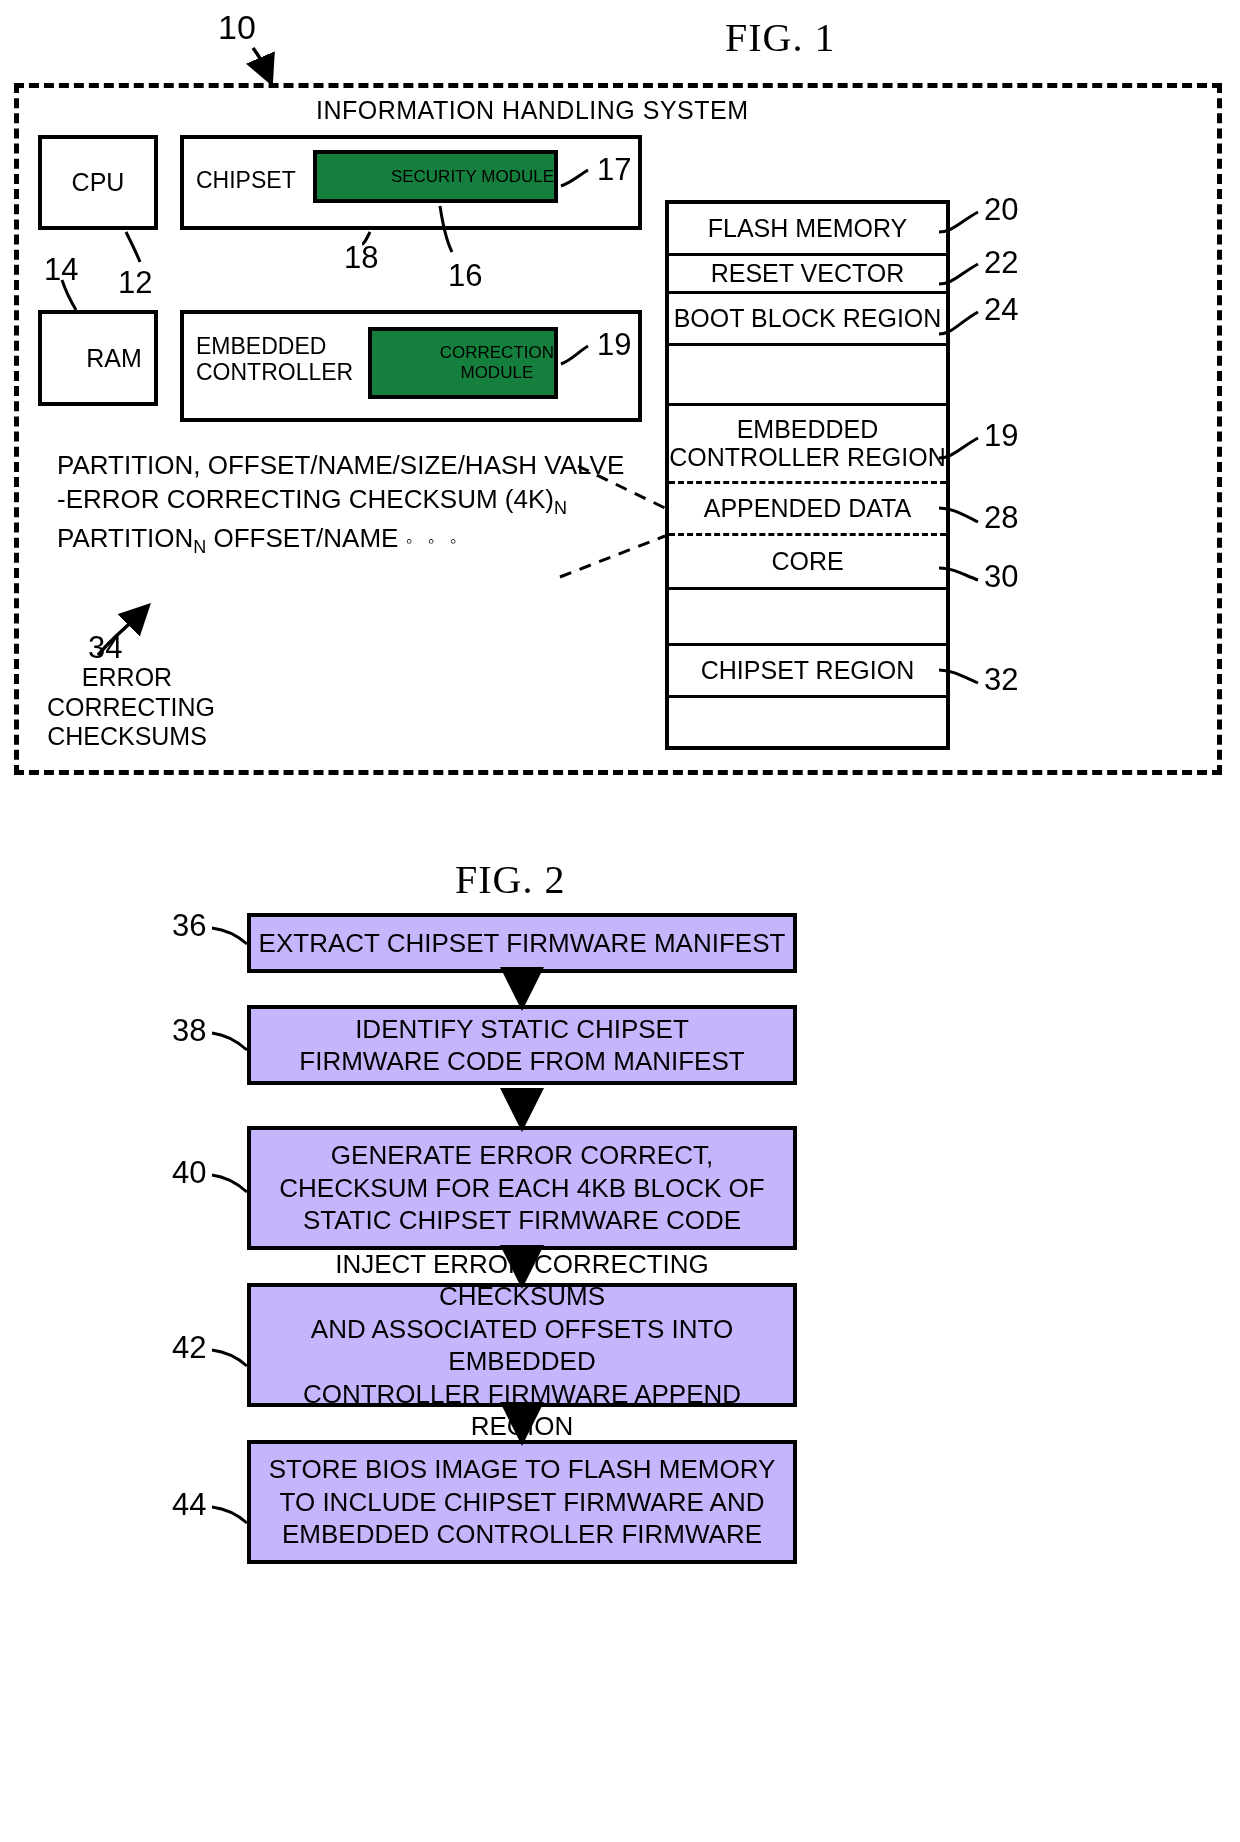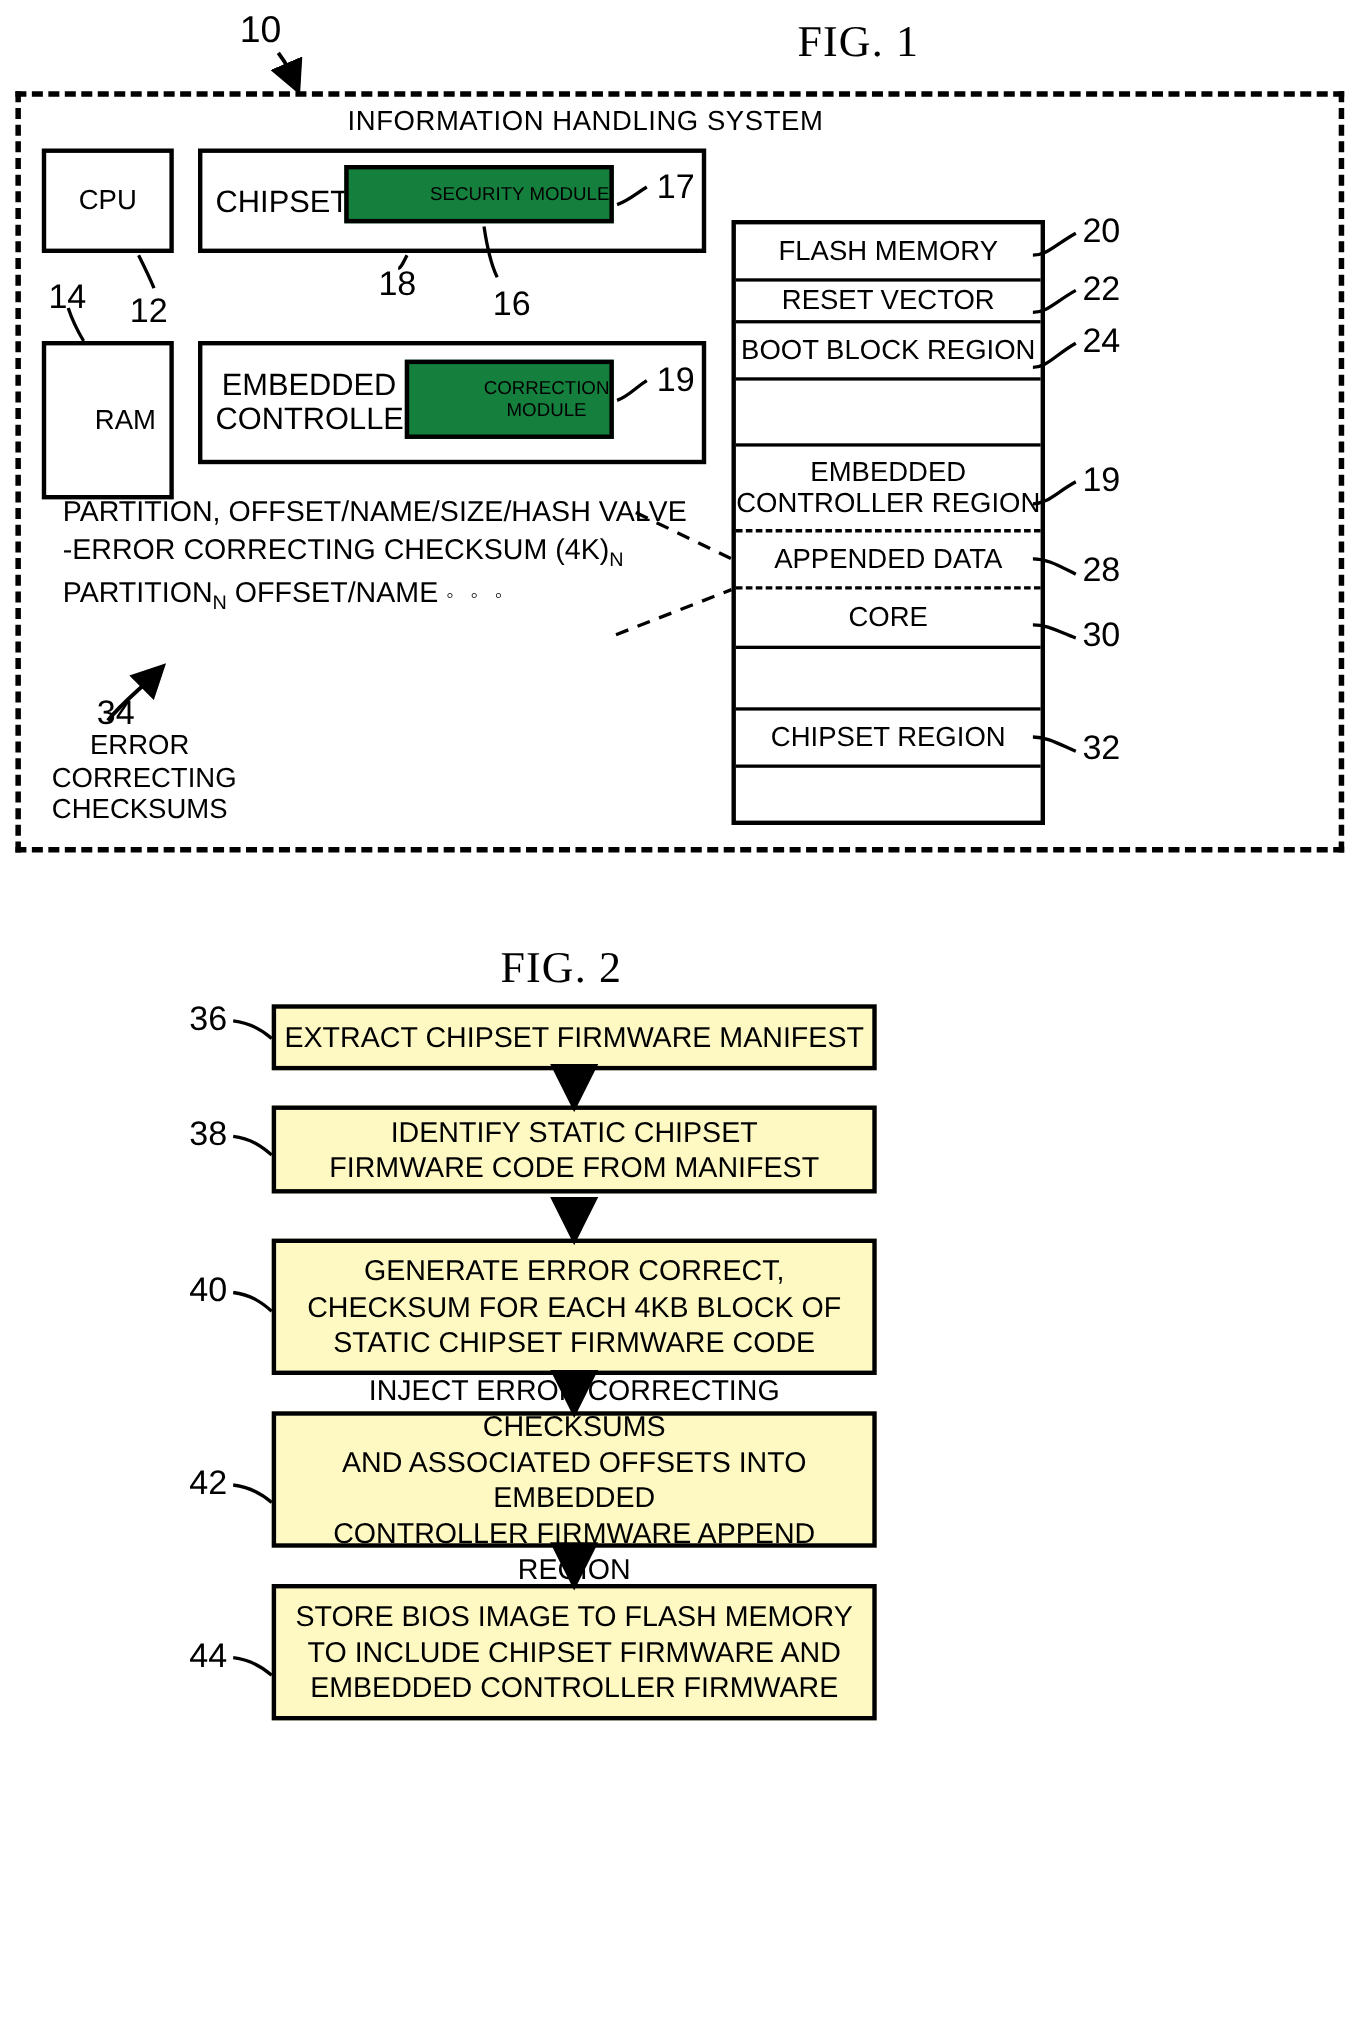--- a/index.html
+++ b/index.html
@@ -70,30 +70,30 @@
     background: #15803d;
     display: flex;
     align-items: center;
     justify-content: flex-end;
     text-align: center;
     font-size: 17px;
     line-height: 1.15;
   }
 
   #cpu-box   { left: 38px;  top: 135px; width: 120px; height: 95px; }
-  #ram-box   { left: 38px;  top: 310px; width: 120px; height: 144px; padding-left: 32px; }
+  #ram-box   { left: 38px;  top: 310px; width: 120px; height: 96px; padding-left: 32px; }
   #chipset-box { left: 180px; top: 135px; width: 462px; height: 95px; }
   #ec-box    { left: 180px; top: 310px; width: 462px; height: 112px; }
 
   .box-left-label {
     position: absolute;
-    font-size: 28px;
+    font-size: 23px;
     white-space: nowrap;
     line-height: 1.12;
-    text-align: center;
+    text-align: left;
   }
   #chipset-label { left: 196px; top: 168px; }
   #ec-label { left: 196px; top: 334px; width: 170px; }
 
   #security-module { left: 313px; top: 150px; width: 245px; height: 53px; }
   #correction-module { left: 368px; top: 327px; width: 190px; height: 72px; }
 
   
   .ref {
     position: absolute;
@@ -179,21 +179,21 @@
     font-size: 25px;
     line-height: 1.18;
     text-align: center;
   }
 
   
   .flow-box {
     position: absolute;
     border: 4px solid #000;
     box-sizing: border-box;
-    background: #fef9c3;
+    background: #c4b5fd;
     display: flex;
     align-items: center;
     justify-content: center;
     text-align: center;
     font-size: 26px;
     line-height: 1.25;
     left: 247px;
     width: 550px;
   }
   #flow-36 { top: 913px;  height: 60px; }

